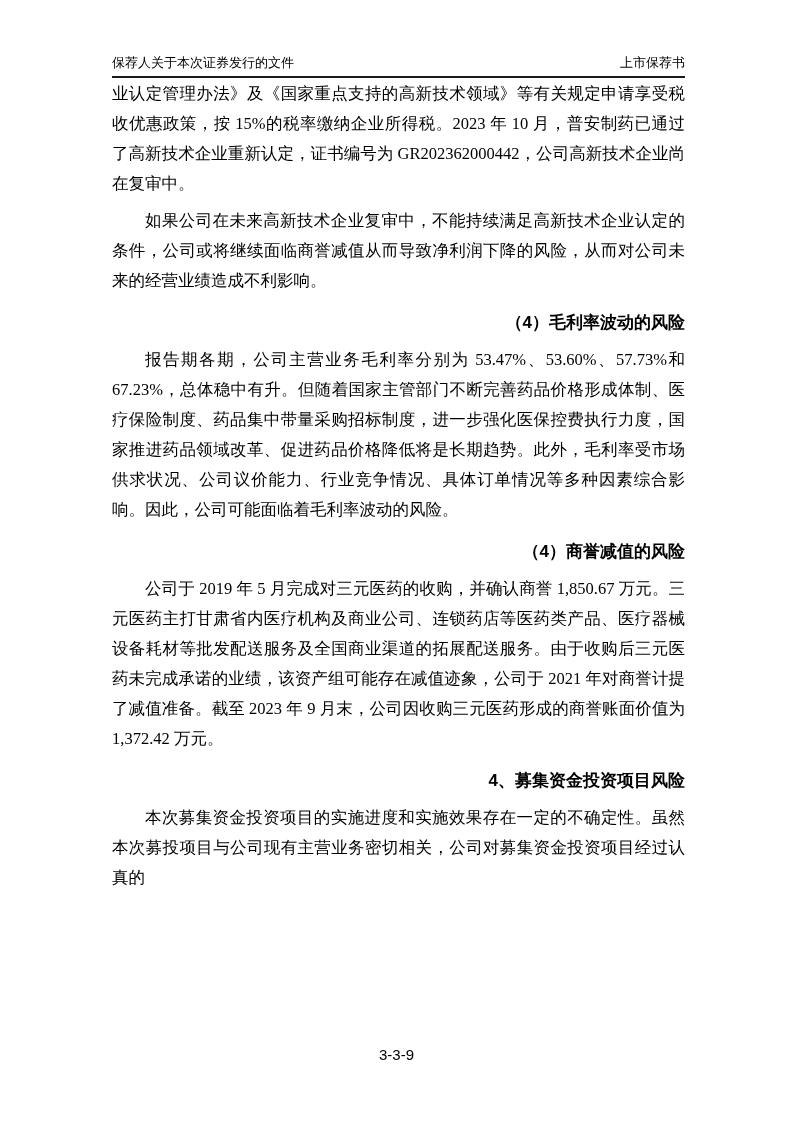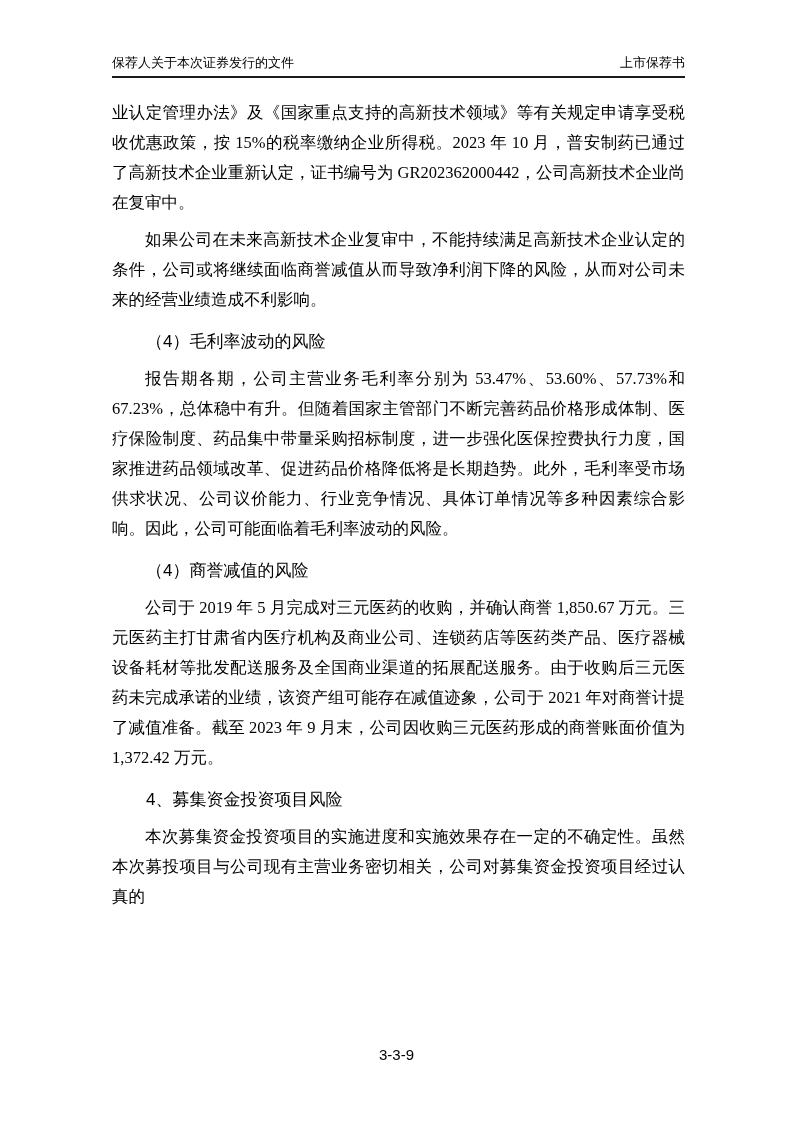--- a/index.html
+++ b/index.html
@@ -35,30 +35,30 @@
     text-justify: inter-ideograph;
   }
   .content p {
     margin: 7px 0;
     text-indent: 2em;
   }
   .content p.continued {
     text-indent: 0;
   }
   .content p.first {
-    margin-top: 20px;
+    margin-top: 1px;
   }
   .content .sub-heading {
     font-family: "Liberation Sans", "DejaVu Sans", sans-serif;
-    font-weight: normal;
+    font-weight: bold;
     font-size: 17px;
     line-height: 30px;
     margin: 12px 0 6px 0;
     text-indent: 2em;
-    text-align: left;
+    text-align: right;
   }
   .footer {
     position: absolute;
     top: 1044px;
     left: 0;
     right: 0;
     text-align: center;
     font-size: 15px;
     line-height: 22px;
     font-family: Liberation Sans, sans-serif;

